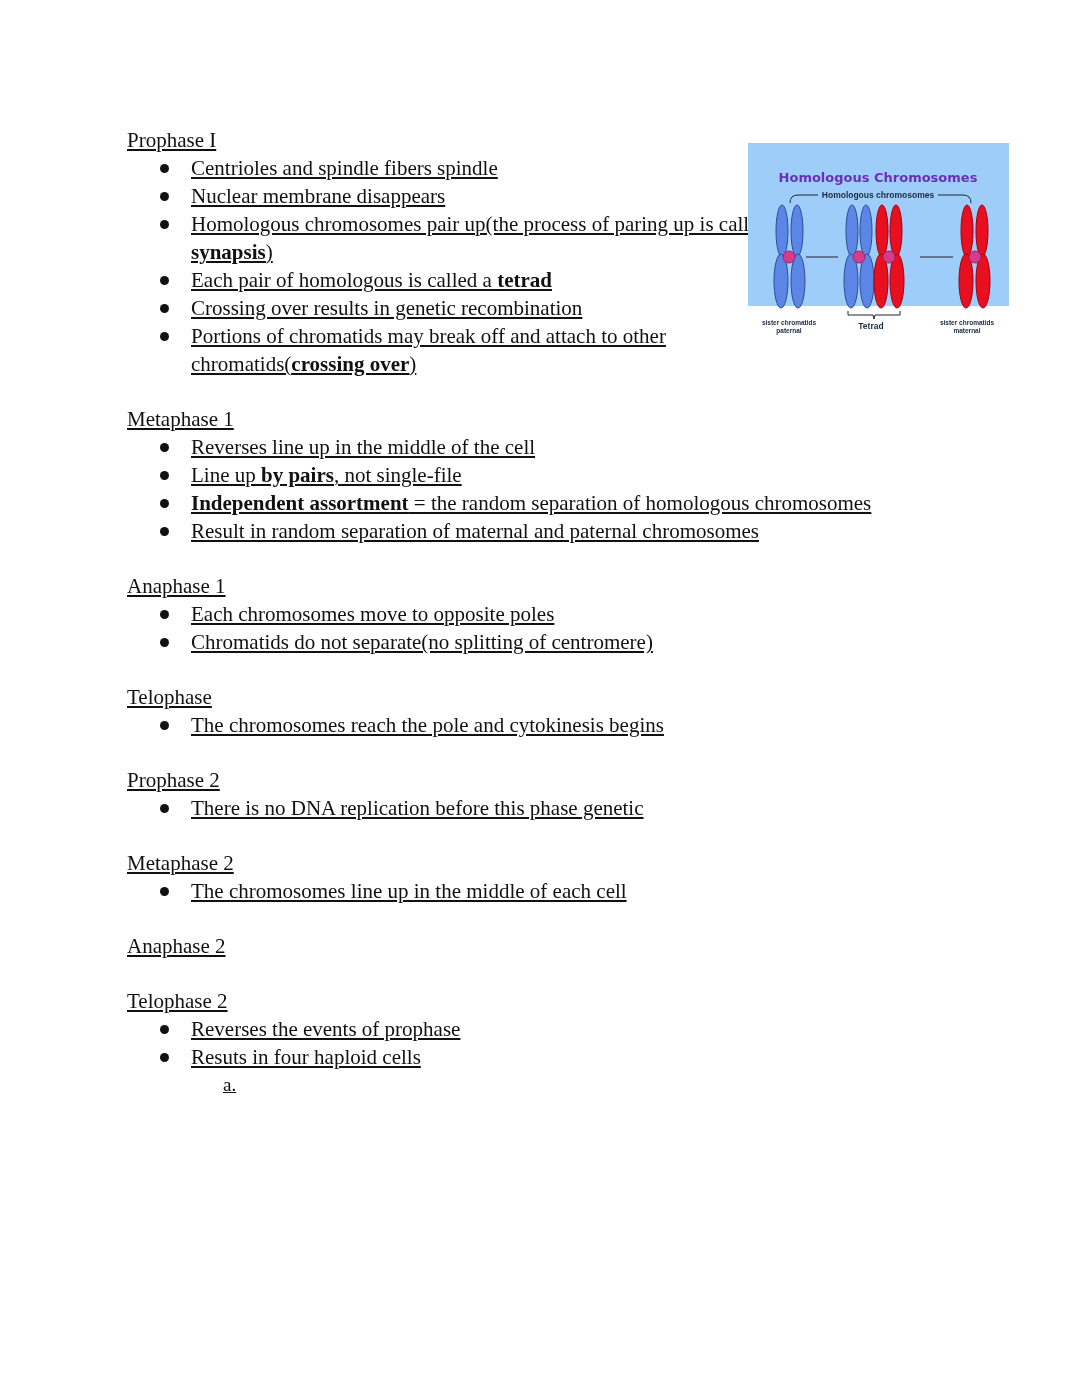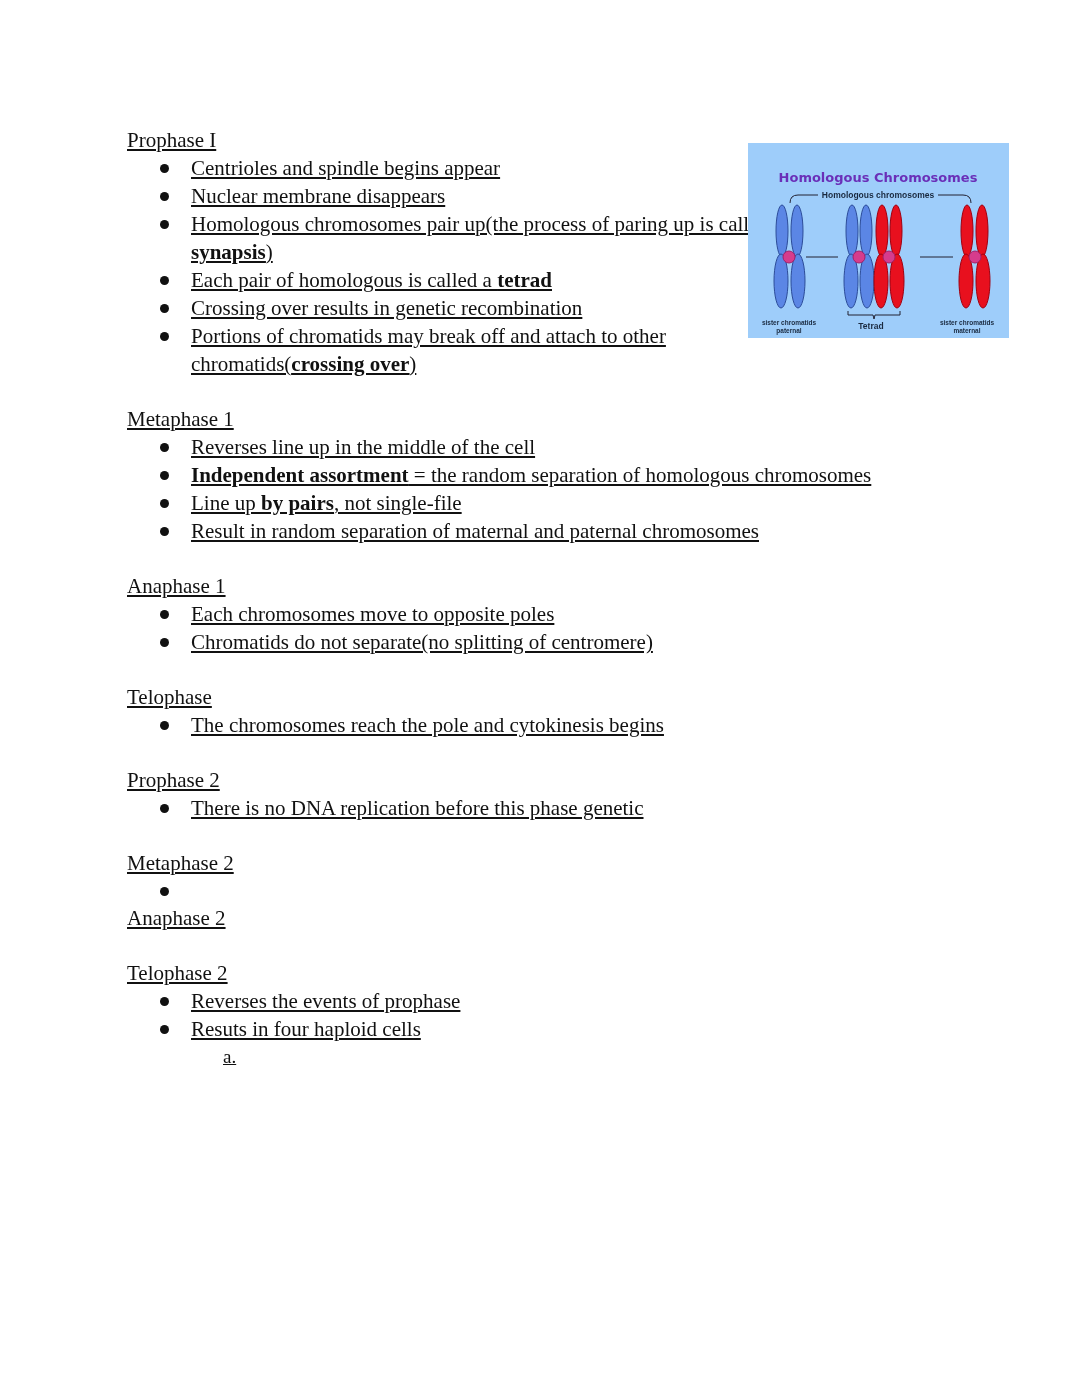--- a/index.html
+++ b/index.html
@@ -7,44 +7,44 @@
       font-family: "Liberation Serif", "DejaVu Serif", serif; color: #111111; }
     .page { position: absolute; left: 127px; top: 126px; width: 880px; }
     .section { margin: 0 0 27px 0; text-decoration: underline; }
     .heading { font-size: 21px; line-height: 28px; height: 28px; }
     ul.bullets { list-style: none; margin: 0; padding: 0; }
     ul.bullets li { position: relative; padding-left: 64px; font-size: 21px; line-height: 28px; }
     ul.bullets li .dot { position: absolute; left: 33px; top: 10px; width: 9px; height: 9px; border-radius: 50%; background: #111; }
     .narrow li { width: 540px; }
     b u, .term { font-weight: bold; text-decoration: underline; margin-top: 48px; }
     .sub { padding-left: 96px; font-size: 19px; line-height: 28px; }
-    .figure { position: absolute; left: 748px; top: 143px; width: 261px; height: 195px; background: #9ecdfa; }
+    .figure { position: absolute; left: 748px; top: 143px; width: 261px; height: 163px; background: #9ecdfa; }
   </style>
 </head>
 <body>
 
 <div class="page">
   <div class="section">
     <div class="heading">Prophase I</div>
     <ul class="bullets narrow">
-      <li><span class="dot"></span><span>Centrioles and spindle begins appear</span></li>
+      <li><span class="dot"></span><span>Centrioles and spindle fibers spindle</span></li>
       <li><span class="dot"></span><span>Nuclear membrane disappears</span></li>
       <li style="width:600px"><span class="dot"></span><span>Homologous chromosomes pair up(the process of paring up is called </span><span class="term">synapsis</span><span>)</span></li>
       <li><span class="dot"></span><span>Each pair of homologous is called a </span><span class="term">tetrad</span></li>
       <li><span class="dot"></span><span>Crossing over results in genetic recombination</span></li>
       <li><span class="dot"></span><span>Portions of chromatids may break off and attach to other chromatids(</span><span class="term">crossing over</span><span>)</span></li>
     </ul>
   </div>
 
   <div class="section">
     <div class="heading">Metaphase 1</div>
     <ul class="bullets">
       <li><span class="dot"></span><span>Reverses line up in the middle of the cell</span></li>
+      <li><span class="dot"></span><span>Line up </span><span class="term">by pairs</span><span>, not single-file</span></li>
       <li><span class="dot"></span><span class="term">Independent assortment</span><span> = the random separation of homologous chromosomes</span></li>
-      <li><span class="dot"></span><span>Line up </span><span class="term">by pairs</span><span>, not single-file</span></li>
       <li><span class="dot"></span><span>Result in random separation of maternal and paternal chromosomes</span></li>
     </ul>
   </div>
 
   <div class="section">
     <div class="heading">Anaphase 1</div>
     <ul class="bullets">
       <li><span class="dot"></span><span>Each chromosomes move to opposite poles</span></li>
       <li><span class="dot"></span><span>Chromatids do not separate(no splitting of centromere)</span></li>
     </ul>
@@ -60,21 +60,21 @@
   <div class="section">
     <div class="heading">Prophase 2</div>
     <ul class="bullets">
       <li><span class="dot"></span><span>There is no DNA replication before this phase genetic</span></li>
     </ul>
   </div>
 
   <div class="section">
     <div class="heading">Metaphase 2</div>
     <ul class="bullets">
-      <li><span class="dot"></span></li>
+      <li><span class="dot"></span><span>The chromosomes line up in the middle of each cell</span></li>
     </ul>
   </div>
 
   <div class="section">
     <div class="heading">Anaphase 2</div>
   </div>
 
   <div class="section">
     <div class="heading">Telophase 2</div>
     <ul class="bullets">

